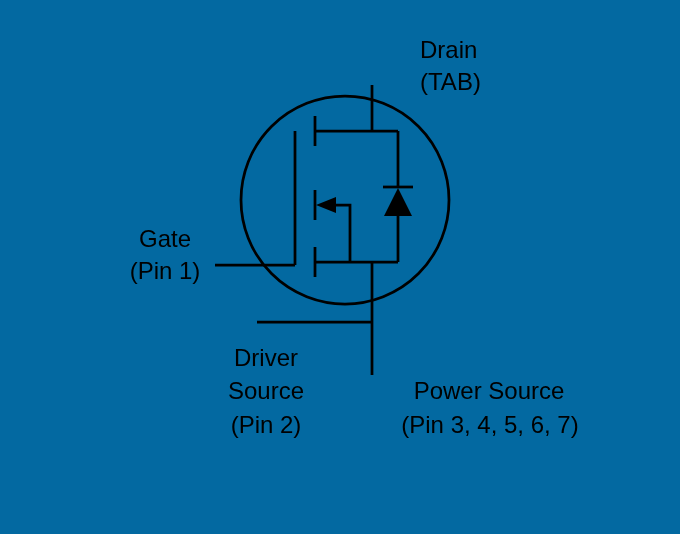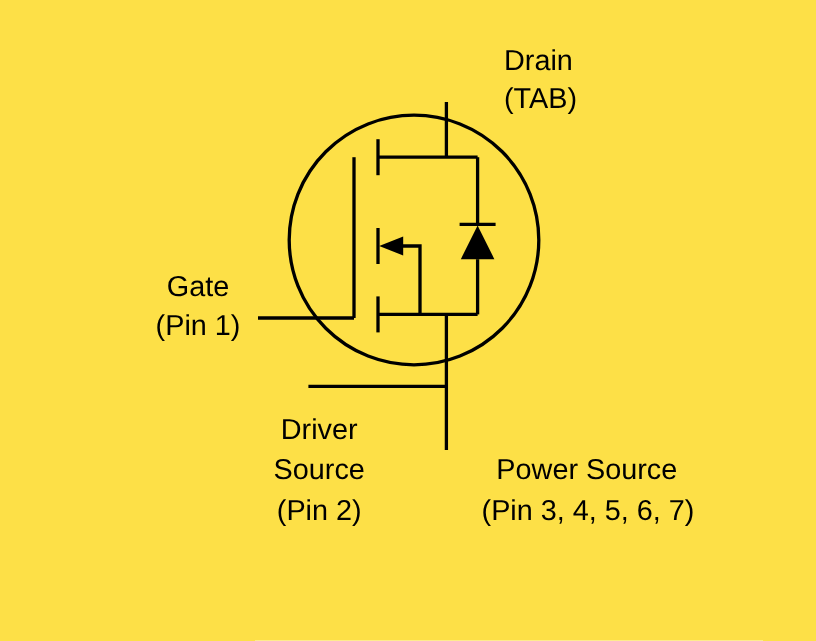--- a/index.html
+++ b/index.html
@@ -4,21 +4,21 @@
   <style>
     html, body {
       margin: 0;
       padding: 0;
       background: #ffffff;
     }
     .stage {
       position: relative;
       width: 680px;
       height: 534px;
-      background: #fde047;
+      background: #0369a1;
       overflow: hidden;
       font-family: "Liberation Sans", "DejaVu Sans", sans-serif;
     }
     svg {
       position: absolute;
       top: 0;
       left: 0;
     }
     text {
       font-family: "Liberation Sans", "DejaVu Sans", sans-serif;

